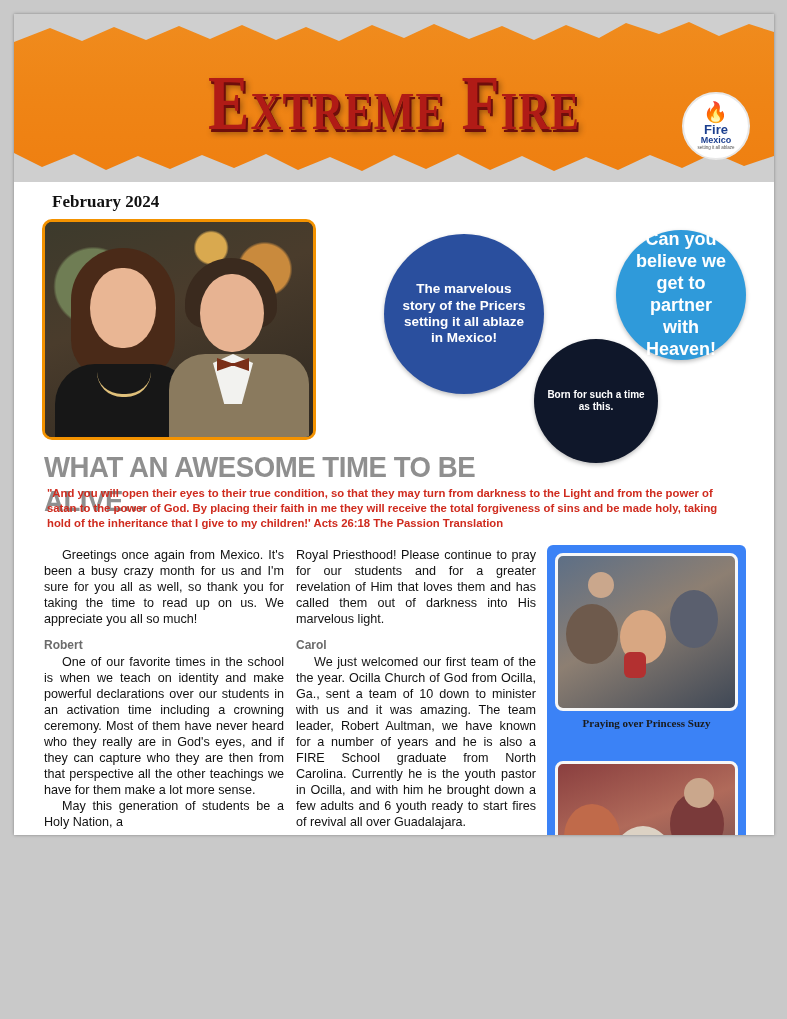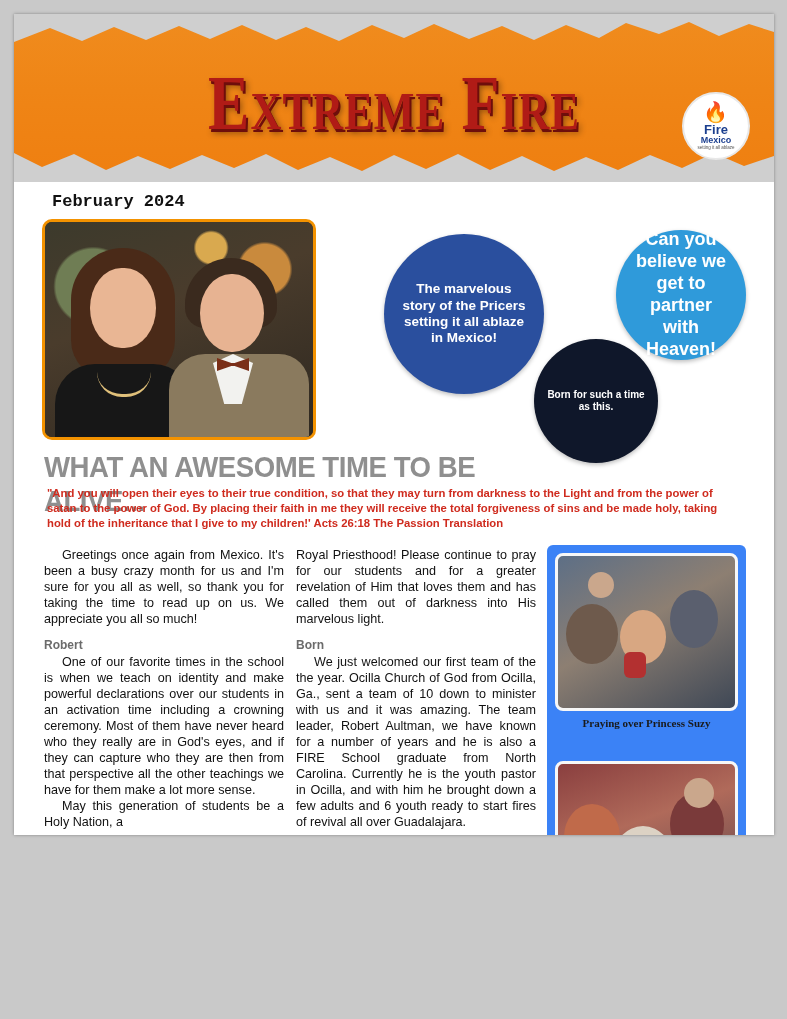--- a/index.html
+++ b/index.html
@@ -49,21 +49,21 @@
   }
   .logo .flame{font-size:20px;color:#e03a10;margin-bottom:1px;}
   .logo .l1{font-size:13px;font-weight:bold;color:#1b3f8f;}
   .logo .l2{font-size:9px;font-weight:bold;color:#1b3f8f;}
   .logo .l3{font-size:4.5px;color:#555;margin-top:1px;}
 
   
   .issue-date{
     position:absolute;left:38px;top:178px;
     font-size:17px;font-weight:bold;color:#111;
-    font-family:Liberation Mono, monospace;
+    font-family:Liberation Serif, serif;
   }
 
   
   .hero-photo{
     position:absolute;left:28px;top:205px;width:268px;height:215px;
     border:3px solid #f39200;border-radius:10px;overflow:hidden;
     background:#2b2118;
   }
   .hero-photo .bg{
     position:absolute;inset:0;
@@ -212,21 +212,21 @@
 
   <div class="col col-left">
     <p>Greetings once again from Mexico. It's been a busy crazy month for us and I'm sure for you all as well, so thank you for taking the time to read up on us. We appreciate you all so much!</p>
     <div class="sub">Robert</div>
     <p>One of our favorite times in the school is when we teach on identity and make powerful declarations over our students in an activation time including a crowning ceremony.  Most of them have never heard who they really are in God's eyes, and if they can capture who they are then from that perspective all the other teachings we have for them make a lot more sense.</p>
     <p>May this generation of students be a Holy Nation, a</p>
   </div>
 
   <div class="col col-mid">
     <p style="text-indent:0">Royal Priesthood! Please continue to pray for our students and for a greater revelation of Him that loves them and has called them out of darkness into His marvelous light.</p>
-    <div class="sub">Born</div>
+    <div class="sub">Carol</div>
     <p>We just welcomed our first team of the the year. Ocilla Church of God from Ocilla, Ga., sent a team of 10 down to minister with us and it was amazing. The team leader, Robert Aultman, we have known for a number of years and he is also a FIRE School graduate from North Carolina. Currently he is the youth pastor in Ocilla, and with him he brought down a few adults and 6 youth ready to start fires of revival all over Guadalajara.</p>
   </div>
 
   <div class="sidebar">
     <div class="side-photo side-photo-1">
       <div class="sp-blob" style="left:8px;top:48px;width:52px;height:60px;background:#6e5a4c;"></div>
       <div class="sp-blob" style="left:62px;top:54px;width:46px;height:54px;background:#d8a782;"></div>
       <div class="sp-blob" style="left:112px;top:34px;width:48px;height:58px;background:#5a5f6e;"></div>
       <div class="sp-blob" style="left:30px;top:16px;width:26px;height:26px;background:#caa78c;"></div>
       <div class="sp-blob" style="left:66px;top:96px;width:22px;height:26px;border-radius:6px;background:#b33030;"></div>

